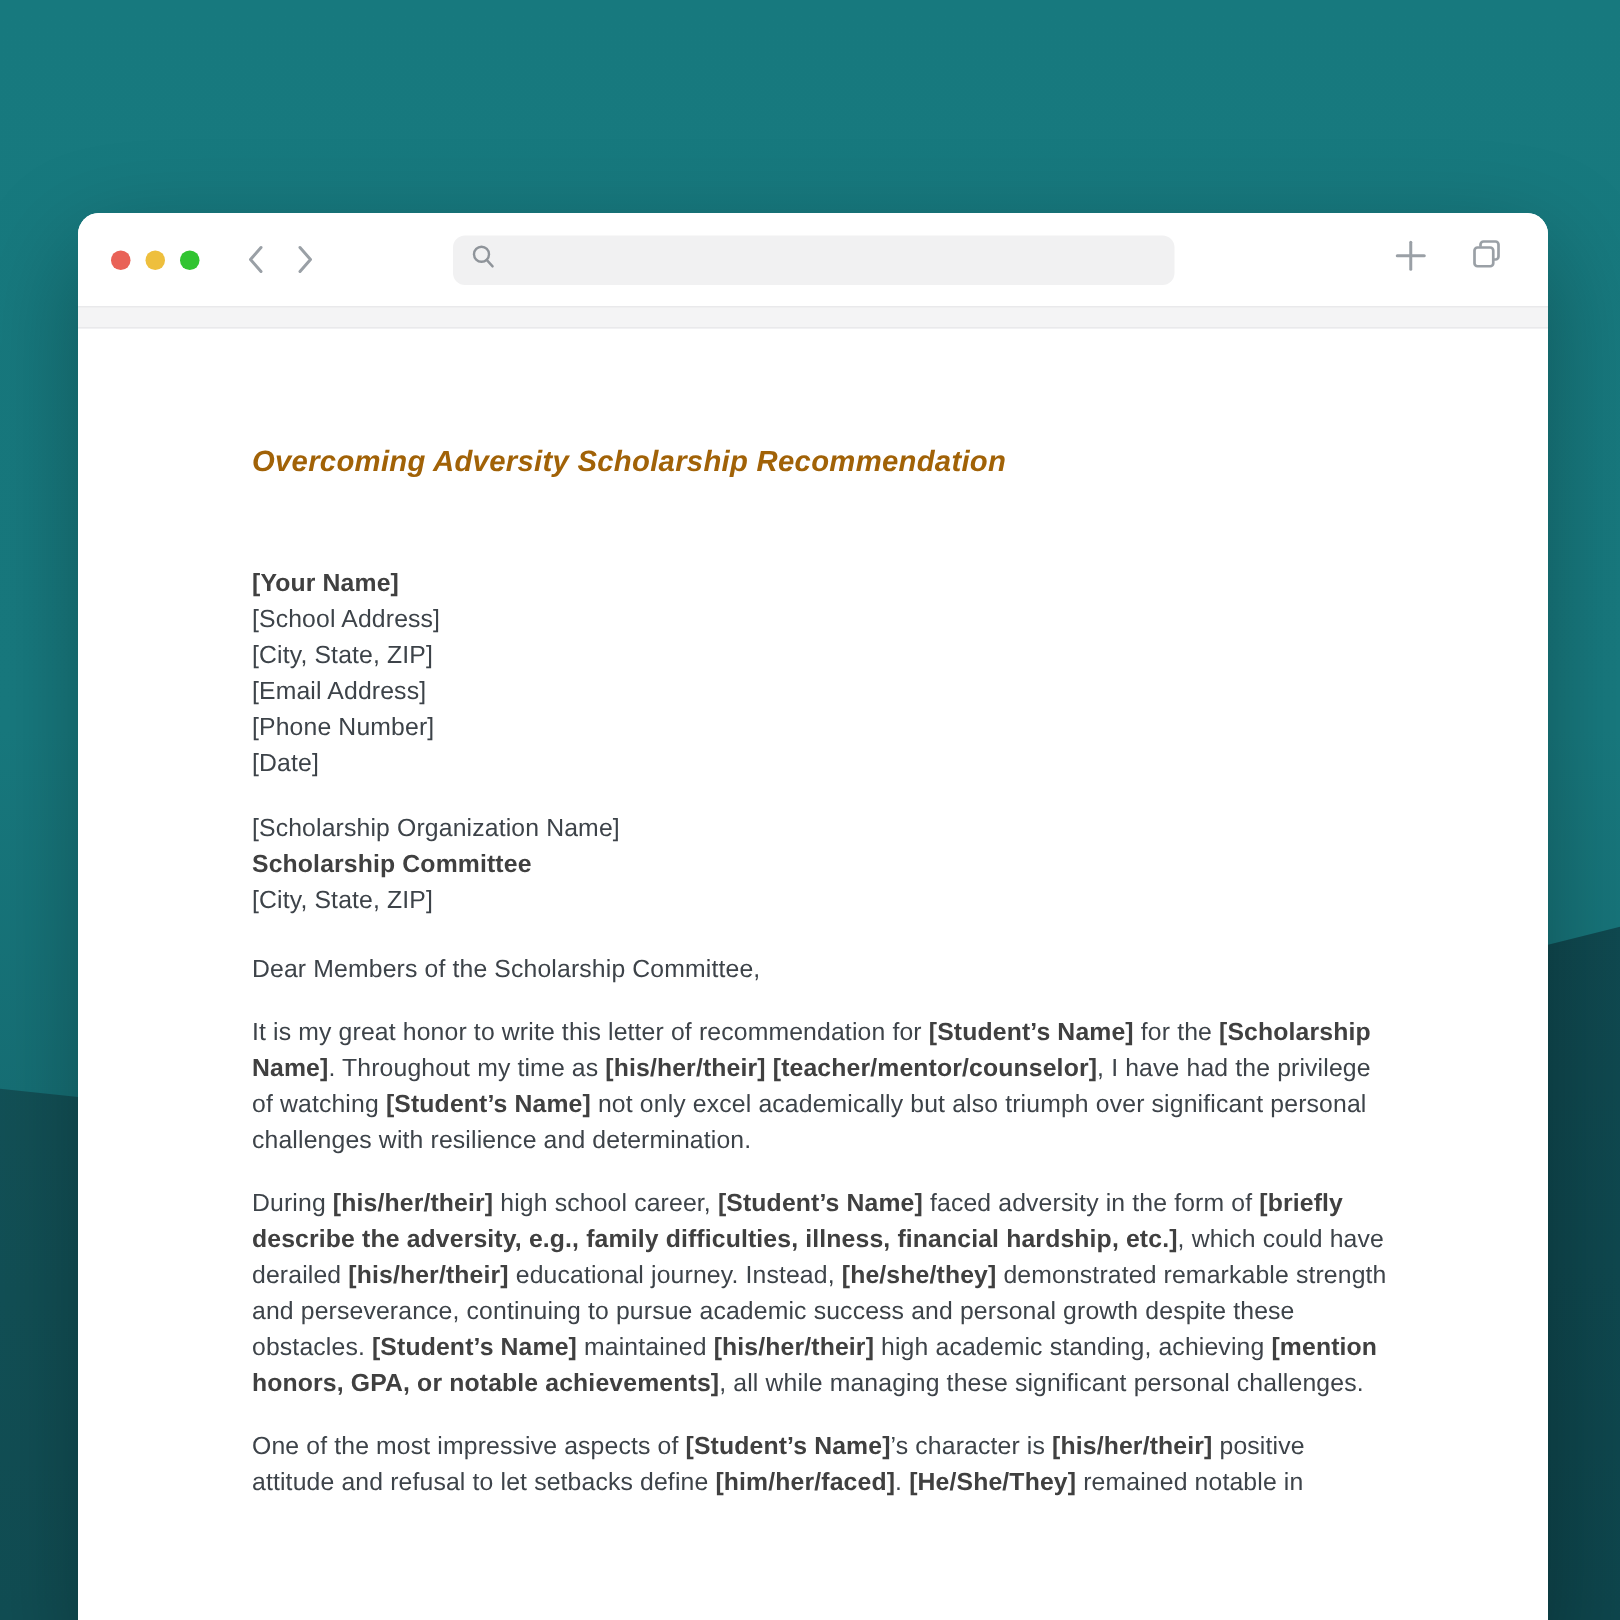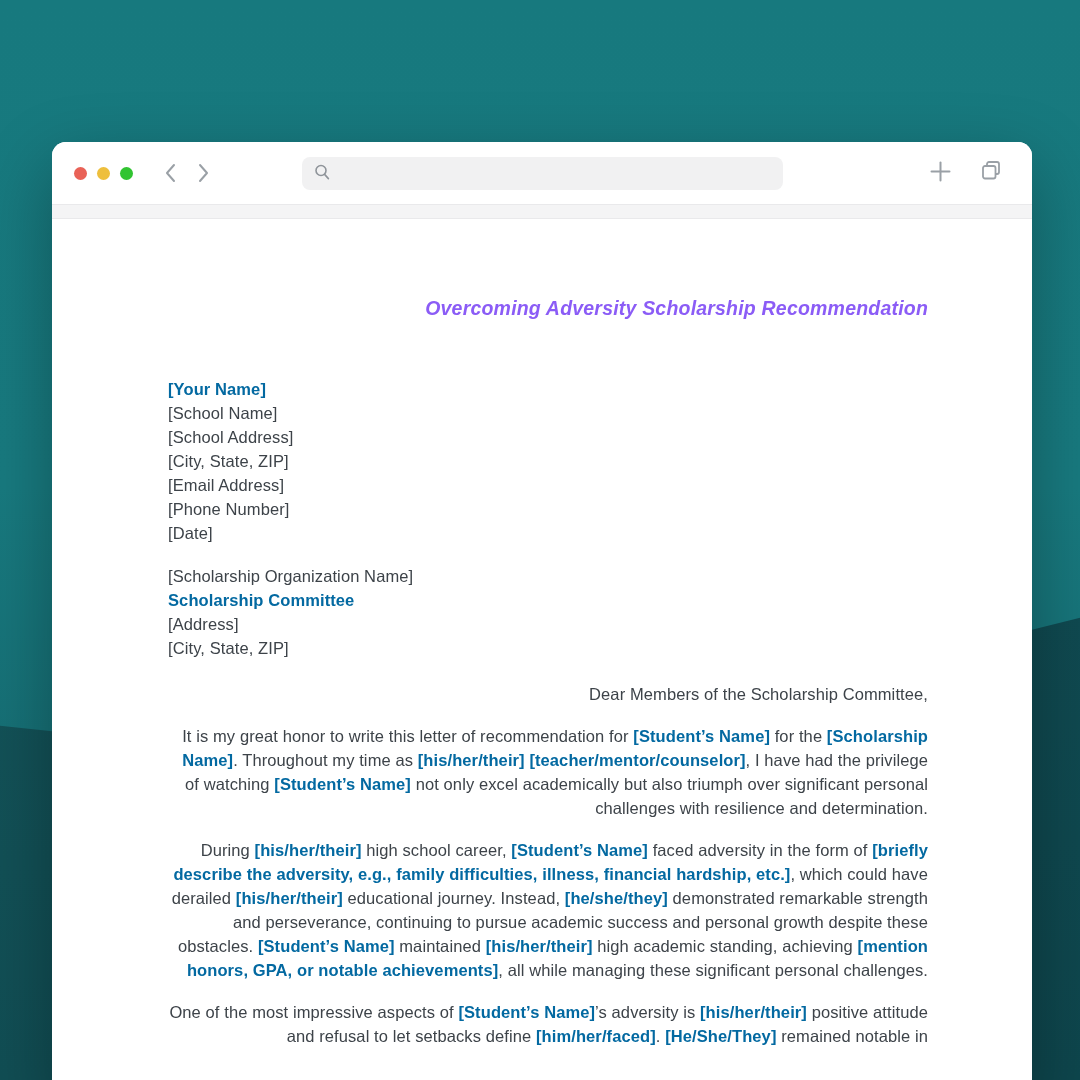--- a/index.html
+++ b/index.html
@@ -35,29 +35,29 @@
   }
   .toolbar-right{position:absolute;right:28px;top:0;height:62px;display:flex;align-items:center;gap:27px;}
   .substrip{height:13px;background:#f4f4f5;border-top:1px solid #e9e9eb;border-bottom:1px solid #e9e9eb;}
 
   .doc{
     padding:78px 104px 0 116px;
     color:#3d4349;font-size:16.5px;line-height:24px;
     letter-spacing:0.1px;
   }
   .doc-title{
-    text-align:right;font-size:19.5px;line-height:22px;
-    font-weight:bold;font-style:italic;color:#8b5cf6;
+    text-align:left;font-size:19.5px;line-height:22px;
+    font-weight:bold;font-style:italic;color:#a16207;
     margin:0 0 58px 0;letter-spacing:0.2px;
   }
   .addr-block{margin:0 0 19px 0;}
   .addr-block.recipient{margin-bottom:22px;}
   .line{height:24px;}
-  .para{margin:0 0 18px 0;text-align:right;}
-  .bold{font-weight:bold;color:#0369a1;}
+  .para{margin:0 0 18px 0;}
+  .bold{font-weight:bold;color:#404040;}
 </style>
 </head>
 <body>
 
 <div class="bg">
   <div class="bg-dark-left"></div>
   <div class="bg-dark-right"></div>
 </div>
 
 <div class="window">
@@ -105,35 +105,33 @@
     </div>
   </div>
 
   <div class="substrip"></div>
 
   <div class="doc">
     <h1 class="doc-title">Overcoming Adversity Scholarship Recommendation</h1>
 
     <div class="addr-block">
         <div class="line bold">[Your Name]</div>
-        <div class="line">[School Name]</div>
         <div class="line">[School Address]</div>
         <div class="line">[City, State, ZIP]</div>
         <div class="line">[Email Address]</div>
         <div class="line">[Phone Number]</div>
         <div class="line">[Date]</div>
       </div>
 
     <div class="addr-block recipient">
         <div class="line">[Scholarship Organization Name]</div>
         <div class="line bold">Scholarship Committee</div>
-        <div class="line">[Address]</div>
         <div class="line">[City, State, ZIP]</div>
       </div>
 
     <p class="para">Dear Members of the Scholarship Committee,</p>
 
     <p class="para"><span>It is my great honor to write this letter of recommendation for </span><span class="bold">[Student’s Name]</span><span> for the </span><span class="bold">[Scholarship Name]</span><span>. Throughout my time as </span><span class="bold">[his/her/their]</span><span> </span><span class="bold">[teacher/mentor/counselor]</span><span>, I have had the privilege of watching </span><span class="bold">[Student’s Name]</span><span> not only excel academically but also triumph over significant personal challenges with resilience and determination.</span></p>
     <p class="para"><span>During </span><span class="bold">[his/her/their]</span><span> high school career, </span><span class="bold">[Student’s Name]</span><span> faced adversity in the form of </span><span class="bold">[briefly describe the adversity, e.g., family difficulties, illness, financial hardship, etc.]</span><span>, which could have derailed </span><span class="bold">[his/her/their]</span><span> educational journey. Instead, </span><span class="bold">[he/she/they]</span><span> demonstrated remarkable strength and perseverance, continuing to pursue academic success and personal growth despite these obstacles. </span><span class="bold">[Student’s Name]</span><span> maintained </span><span class="bold">[his/her/their]</span><span> high academic standing, achieving </span><span class="bold">[mention honors, GPA, or notable achievements]</span><span>, all while managing these significant personal challenges.</span></p>
-    <p class="para"><span>One of the most impressive aspects of </span><span class="bold">[Student’s Name]</span><span>’s adversity is </span><span class="bold">[his/her/their]</span><span> positive attitude and refusal to let setbacks define </span><span class="bold">[him/her/faced]</span><span>. </span><span class="bold">[He/She/They]</span><span> remained notable in</span></p>
+    <p class="para"><span>One of the most impressive aspects of </span><span class="bold">[Student’s Name]</span><span>’s character is </span><span class="bold">[his/her/their]</span><span> positive attitude and refusal to let setbacks define </span><span class="bold">[him/her/faced]</span><span>. </span><span class="bold">[He/She/They]</span><span> remained notable in</span></p>
   </div>
 
 </div>
 
 </body></html>

